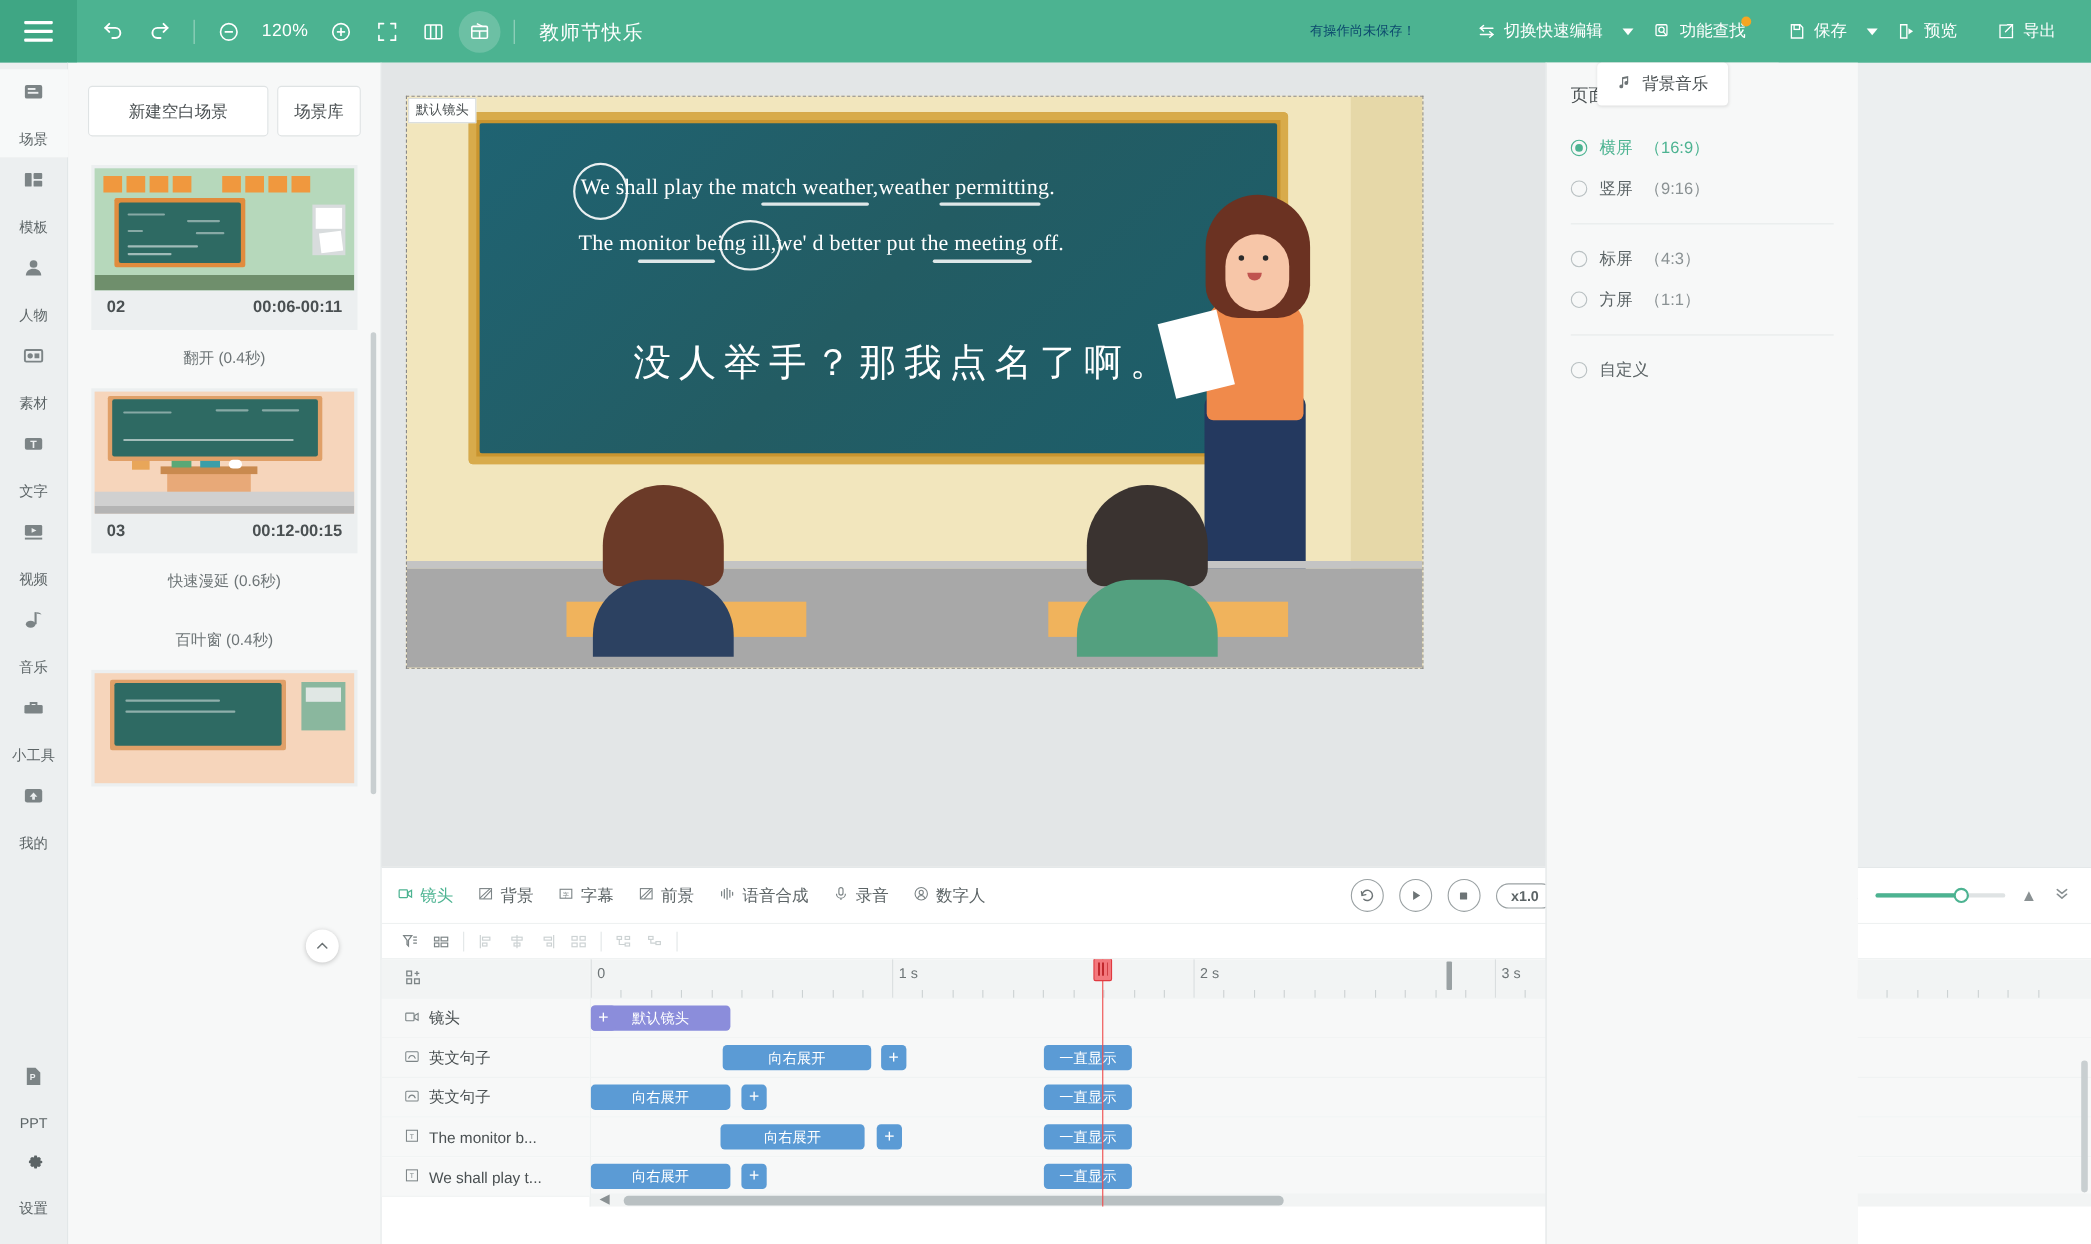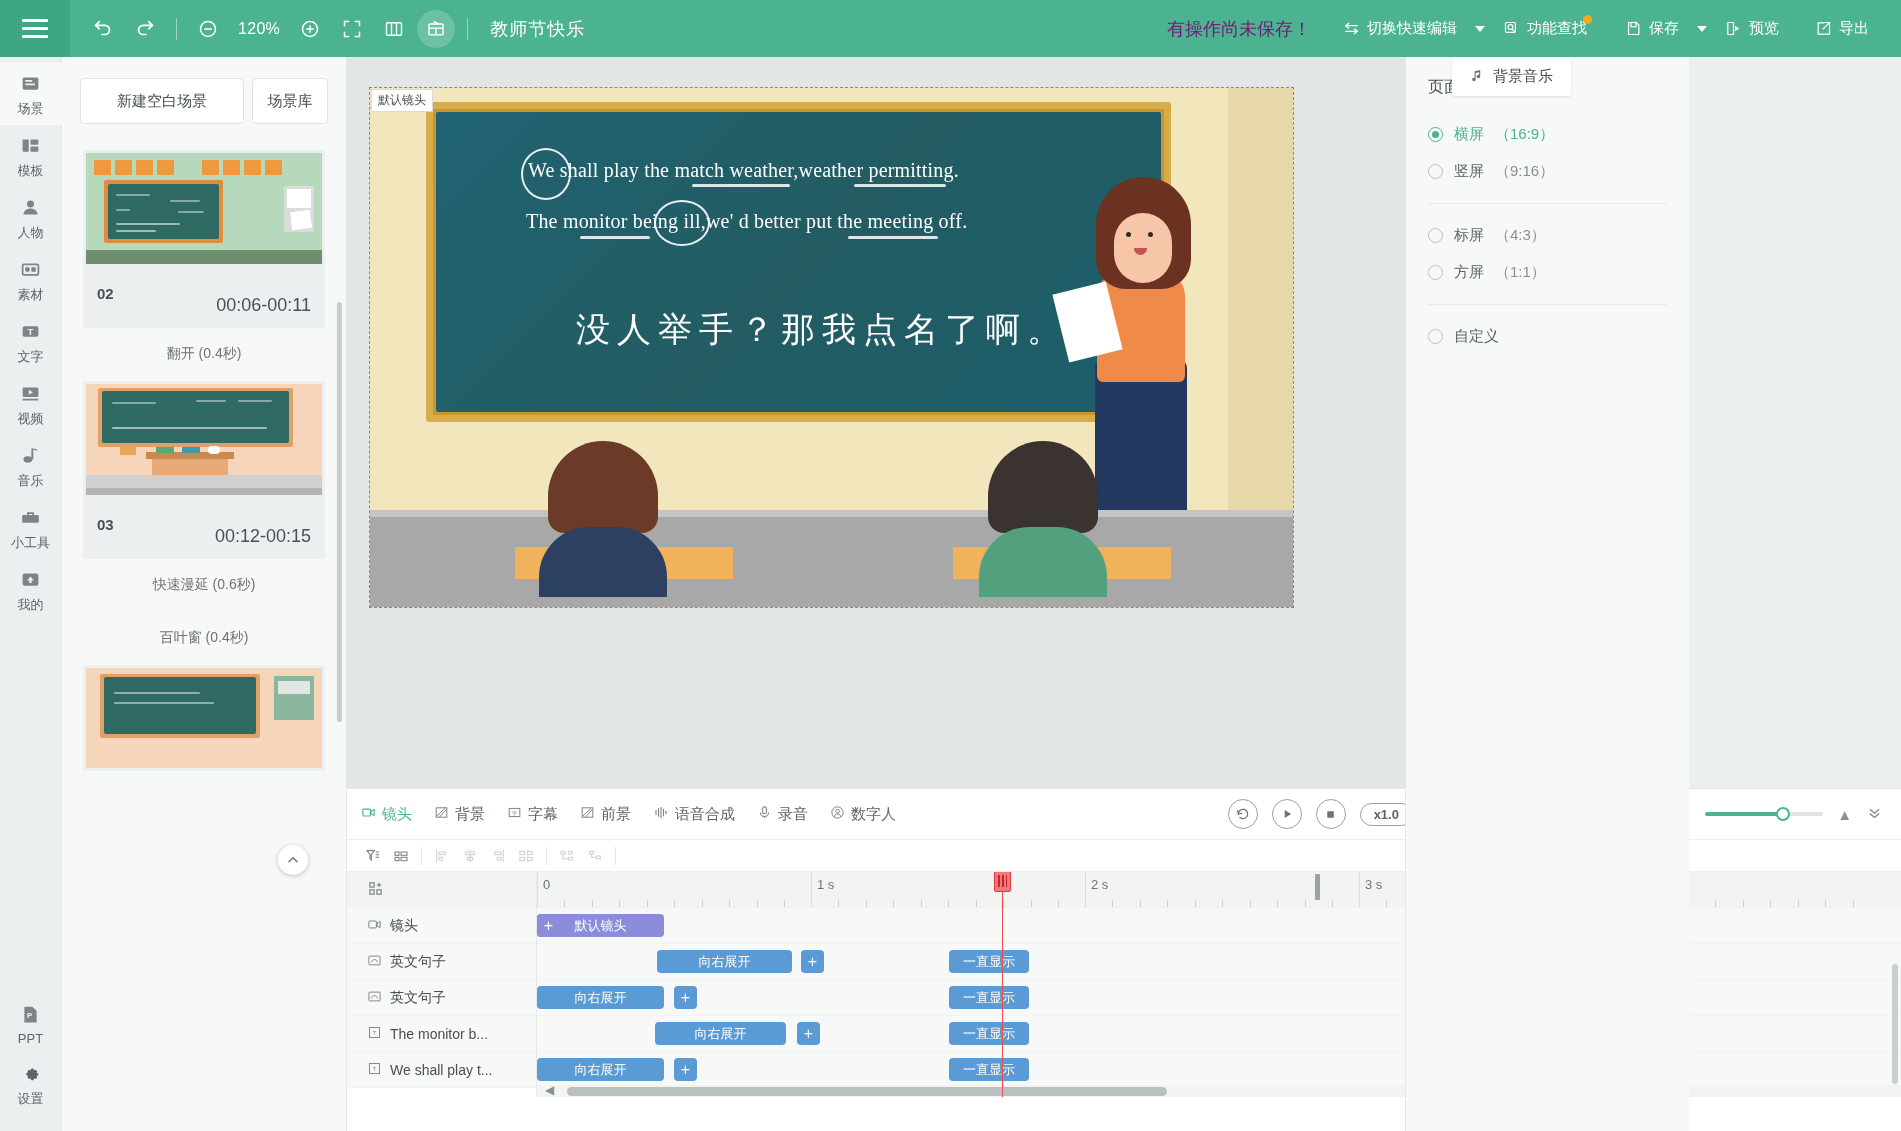--- a/index.html
+++ b/index.html
@@ -27,37 +27,37 @@
   .tb-btn {
     width: 38px; height: 38px; display: flex; align-items: center; justify-content: center;
     cursor: pointer; border-radius: 50%; color: #fff;
   }
   .tb-btn svg { display:block; }
   .tb-btn.active { background: rgba(255,255,255,0.18); }
   .tb-zoom { font-size: 16px; letter-spacing: .3px; padding: 0 7px; color:#fff; }
   .tb-sep { width: 1px; height: 22px; background: rgba(255,255,255,0.45); margin: 0 8px; }
   .doc-title { font-size: 18px; margin-left: 10px; color: #fff; letter-spacing: 1px; }
   .topbar-right { margin-left: auto; display: flex; align-items: center; padding-right: 20px; }
-  .unsaved { font-size: 18px; margin-right: 26px; color:#701a75; }
+  .unsaved { font-size: 12px; margin-right: 50px; color:#0c4a6e; }
   .tr-item {
     display: flex; align-items: center; gap: 7px; font-size: 15px; cursor: pointer;
     margin-right: 6px; padding: 6px 6px; position: relative; color:#fff; white-space: nowrap;
   }
   .caret { display:inline-block; width:0;height:0;border-left:5px solid transparent;border-right:5px solid transparent;border-top:6px solid #fff; margin: 0 12px 0 6px; cursor:pointer;}
   .badge-dot { position:absolute; width:9px;height:9px;border-radius:50%;background:#f5a623; top:2px; right:1px; }
 
   
   .rail {
     position: absolute; top: 57px; left: 0; width: 62px; height: 1074px;
     background: #eceff0; display: flex; flex-direction: column; align-items: center;
     padding-top: 6px; border-right: 1px solid #e2e6e7;
   }
   .rail-item {
     width: 62px; padding: 9px 0 7px; display: flex; flex-direction: column;
-    align-items: center; gap: 5px; cursor: pointer;
+    align-items: center; gap: 23px; cursor: pointer;
   }
   .rail-item.active { background: #f7f9f9; }
   .rail-label { font-size: 13px; color: #5c6466; }
   .rail-ico { width: 23px; height: 23px; display:flex;align-items:center;justify-content:center; color:#7c8486; }
   .rail-bottom { margin-top: auto; padding-bottom: 16px; display:flex;flex-direction:column;align-items:center; }
 
   
   .scenes {
     position: absolute; top: 57px; left: 62px; width: 285px; height: 1074px;
     background: #f7f8f8; border-right: 1px solid #e2e6e7; overflow: hidden;
@@ -70,21 +70,21 @@
     font-family: "Liberation Sans", sans-serif;
   }
   .btn-newscene { flex: 1 1 auto; width: 157px; }
   .btn-lib { width: 76px; }
   .scene-list { padding: 26px 0 0; }
   .scene-card { margin: 0 21px; background: #eceff0; cursor: pointer; border: 3px solid transparent; }
   .scene-card.selected { border-color: #4cb391; background:#eceff0; }
   .scene-thumb { width: 100%; height: 111px; position: relative; overflow: hidden; }
   .scene-meta { display: flex; justify-content: space-between; align-items: center; padding: 7px 11px 9px; }
   .scene-no { font-size: 15px; font-weight: bold; color: #4a5052; }
-  .scene-time { font-size: 18px; font-weight: normal; color: #4a5052; margin-top: 24px; }
+  .scene-time { font-size: 15px; font-weight: bold; color: #4a5052; }
   .transition-label { text-align: center; font-size: 14px; color: #6d7476; padding: 17px 0 18px; }
   .scene-scrollbar { position:absolute; right: 4px; top: 245px; width: 5px; height: 420px; background: #c9cfd1; border-radius: 3px; }
   .collapse-fab {
     position: absolute; left: 278px; top: 845px; width: 30px; height: 30px; border-radius: 50%;
     background: #fff; box-shadow: 0 1px 5px rgba(0,0,0,.22); display: flex; align-items: center;
     justify-content: center; cursor: pointer; z-index: 20;
   }
 
   
   .tb-board { position:absolute; border-radius:2px; }

